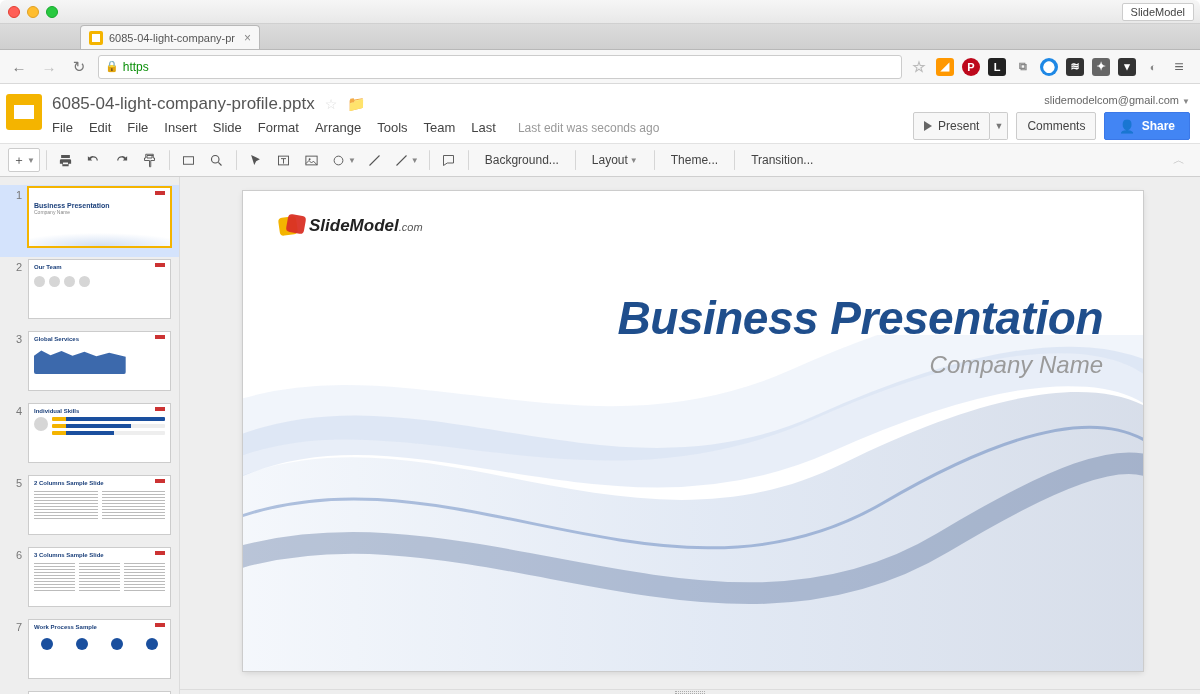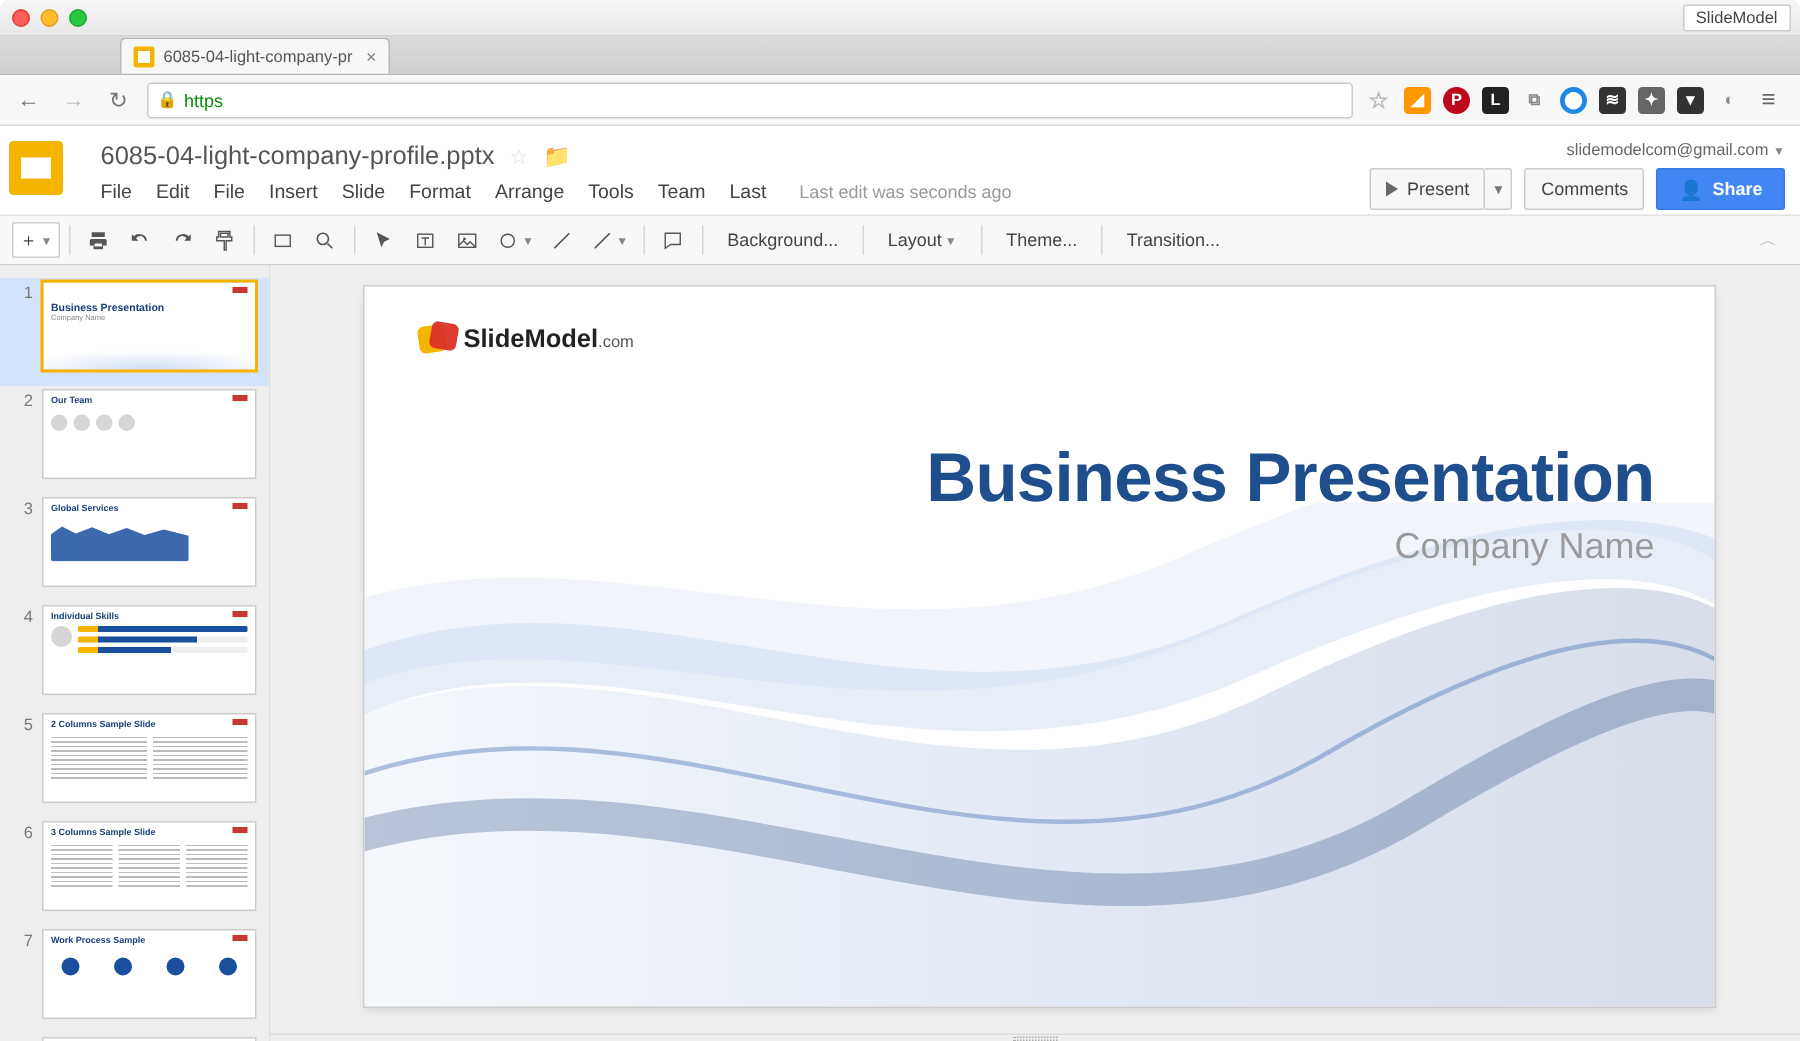--- a/index.html
+++ b/index.html
@@ -30,21 +30,21 @@
   .ext.ga{ background:#ff9800;}
   .ext.pin{ background:#bd081c; border-radius:50%;}
   .ext.l{ background:#222;}
   .ext.sp{ background:none;color:#888;}
   .ext.ab{ background:#1e88e5; border-radius:50%;}
   .ext.buf{ background:#333;}
   .ext.ev{ background:#666;}
   .ext.pk{ background:#333;}
   .ext.menu{ background:none;color:#666; font-size:16px;}
   
-  .app-header{ background:#fff; display:flex; padding:8px 10px 0 6px; gap:25px;}
+  .app-header{ background:#fff; display:flex; padding:8px 10px 0 6px; gap:10px;}
   .slides-logo{ width:36px;height:36px; background:#f4b400; border-radius:3px; display:flex;align-items:center;justify-content:center; margin-top:2px;}
   .slides-logo::after{content:"";width:20px;height:14px;background:#fff;}
   .doc-area{ flex:1; }
   .doc-title-row{ display:flex; align-items:center; gap:10px; font-size:17px; color:#555; padding:2px 0 0 0;}
   .doc-title-row .folder{ color:#ccc; font-size:15px;}
   .doc-title-row .docstar{ color:#ddd; font-size:14px;}
   .menubar{ display:flex; gap:16px; font-size:13px; color:#444; padding:6px 0 8px 0; align-items:center;}
   .menubar .menu-item{ cursor:default;}
   .menubar .edit-status{ color:#999; font-size:12px; margin-left:6px;}
   .header-right{ display:flex; align-items:flex-start; gap:8px; padding-top:2px;}
@@ -84,21 +84,21 @@
   .skill-rows span{ display:block; height:4px; margin:3px 0; background:linear-gradient(90deg,#f4b400 12%,#1a4f9e 12%); border-radius:1px;}
   .skill-rows span:nth-child(2){ background:linear-gradient(90deg,#f4b400 12%,#1a4f9e 12% 70%,#eee 70%);}
   .skill-rows span:nth-child(3){ background:linear-gradient(90deg,#f4b400 12%,#1a4f9e 12% 55%,#eee 55%);}
   .skill-av{ width:14px;height:14px;border-radius:50%;background:#d6d6d6; margin:3px 0;}
   .cols{ display:flex; gap:4px; margin-top:5px;}
   .cols span{ flex:1; height:30px; background:repeating-linear-gradient(#bbb,#bbb 1px,transparent 1px,transparent 3px);}
   .circles{ display:flex; gap:10px; margin-top:8px; justify-content:space-around;}
   .circles span{ width:12px;height:12px;border-radius:50%;background:#1a4f9e;}
   
   .canvas-wrap{ flex:1; background:#eee; display:flex; flex-direction:column; }
-  .canvas-scroll{ flex:1; overflow:auto; display:flex; align-items:flex-start; justify-content:center; padding:14px 14px 6px 20px;}
+  .canvas-scroll{ flex:1; overflow:auto; display:flex; align-items:flex-start; justify-content:center; padding:14px 14px 6px 20px;font-style:italic;}
   .slide{ width:900px; height:480px; background:#fff; box-shadow:0 0 0 1px #ccc, 0 2px 6px rgba(0,0,0,.12); position:relative; overflow:hidden;}
   .slide-logo{ position:absolute; top:24px; left:36px; display:flex; align-items:center; gap:4px;}
   .lg-mark{ width:26px;height:22px; position:relative;}
   .lg-mark span{position:absolute;border-radius:4px;}
   .lg-mark .a{width:18px;height:18px;background:#f4b400;left:0;top:2px;transform:rotate(-8deg);}
   .lg-mark .b{width:18px;height:18px;background:#d93025;left:8px;top:0;transform:rotate(10deg);opacity:.95;}
   .lg-text{ font-size:17px; font-weight:bold; color:#222;}
   .lg-text .thin{ font-weight:normal; font-size:11px; color:#555;}
   .slide-title{ position:absolute; top:100px; right:40px; text-align:right;}
   .slide-title h1{ font-size:46px; color:#1f4e8c; font-weight:bold; letter-spacing:-.5px;}

